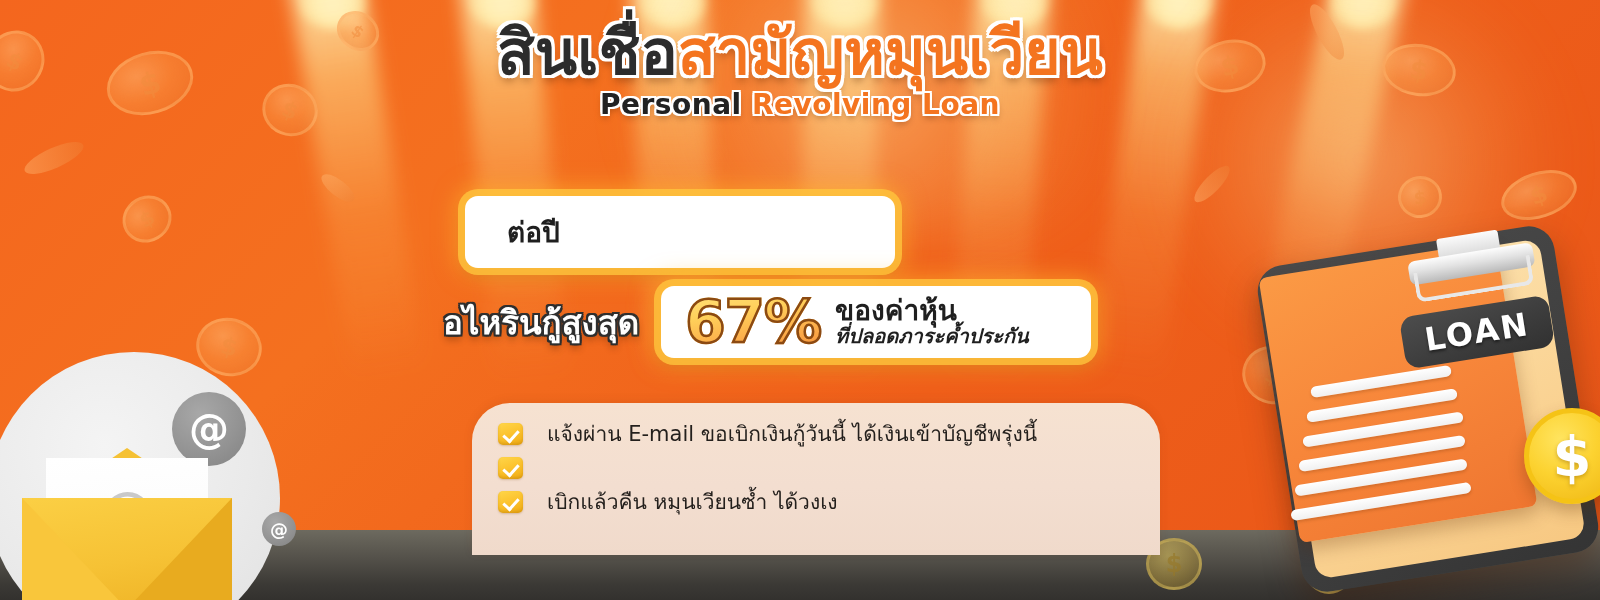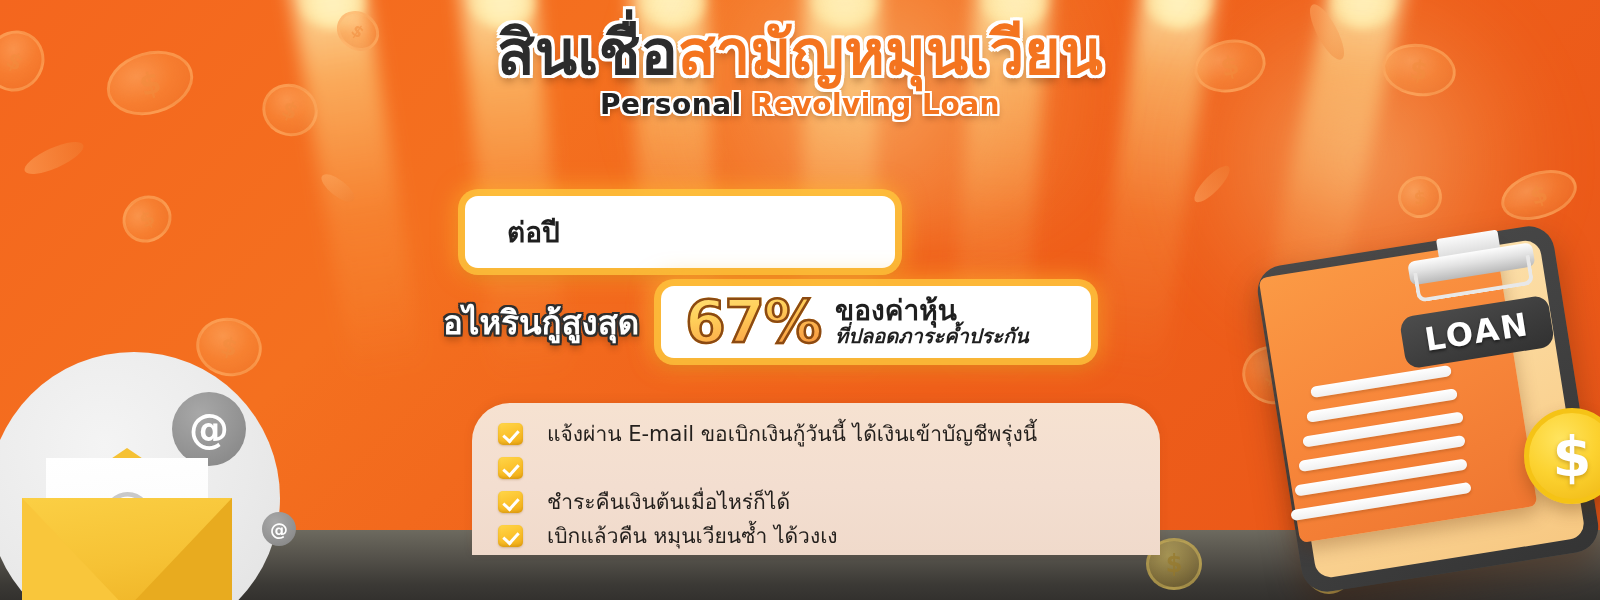--- a/index.html
+++ b/index.html
@@ -360,24 +360,20 @@
   <div id="checklist-panel">
     <div class="check-item">
       <span class="check-box"></span>
       <span class="check-text">แจ้งผ่าน E-mail ขอเบิกเงินกู้วันนี้ ได้เงินเข้าบัญชีพรุ่งนี้</span>
     </div>
     <div class="check-item">
       <span class="check-box"></span>
     </div>
     <div class="check-item">
       <span class="check-box"></span>
-      <span class="check-text">ชำระคืนเงินต้นเมื่อไหร่ก็ได้</span>
-    </div>
-    <div class="check-item">
-      <span class="check-box"></span>
       <span class="check-text">เบิกแล้วคืน หมุนเวียนซ้ำ ได้วงเง</span>
     </div>
   </div>
 
   <div id="bottom-bar"></div>
   <div class="bar-coin" style="left:148px; bottom:12px; width:52px; height:48px; font-size:22px;">$</div>
   <div class="bar-coin" style="left:1146px; bottom:10px; width:56px; height:52px; font-size:24px;">$</div>
   <div class="bar-coin" style="left:1306px; bottom:6px;  width:46px; height:44px; font-size:20px;">$</div>
 
   <div id="envelope-art">

